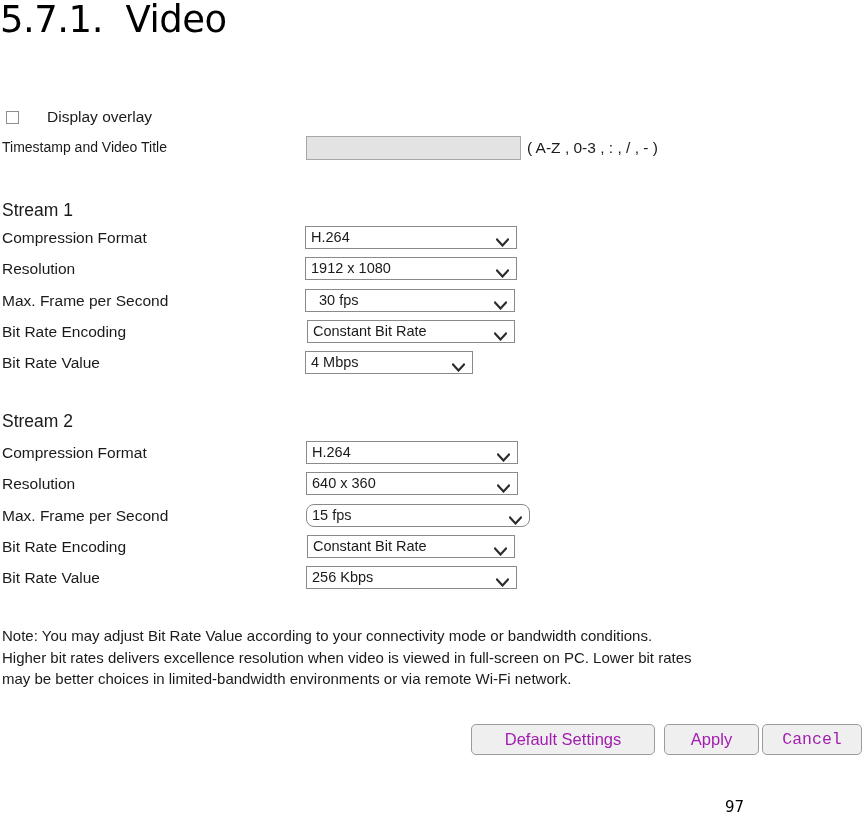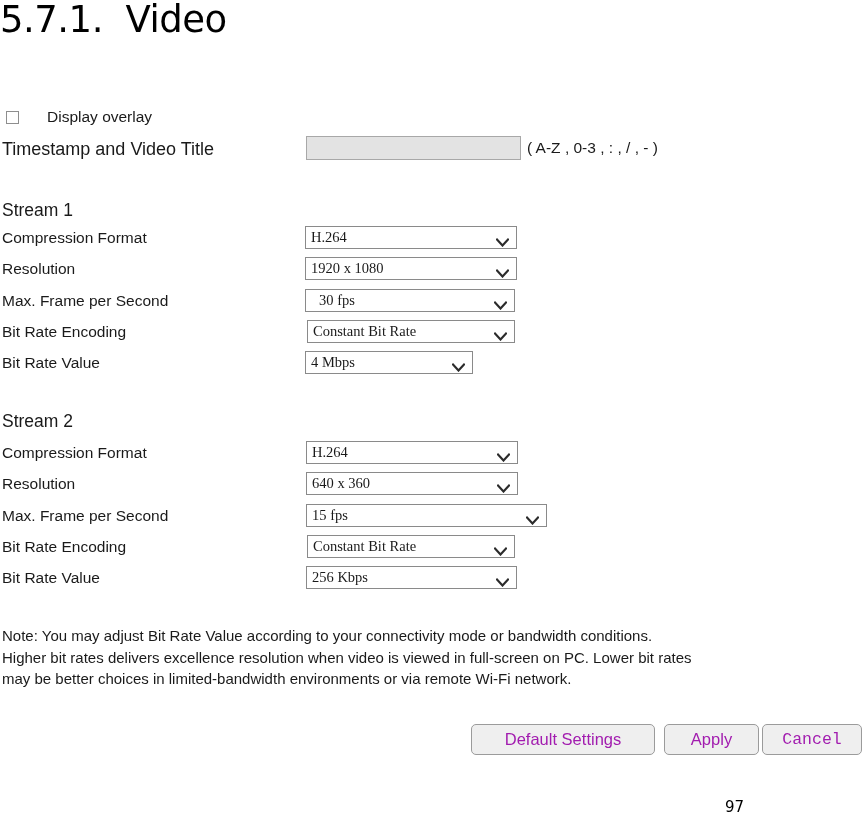--- a/index.html
+++ b/index.html
@@ -51,21 +51,21 @@
     font-size: 15.5px;
     color: #1a1a1a;
     white-space: nowrap;
   }
 
   
   .timestamp-label {
     position: absolute;
     left: 2px;
     top: 139px;
-    font-size: 18px;
+    font-size: 14px;
     color: #1a1a1a;
     white-space: nowrap;
   }
   .timestamp-input {
     position: absolute;
     left: 306px;
     top: 136px;
     width: 215px;
     height: 24px;
     background: #e3e3e3;
@@ -103,21 +103,20 @@
   }
   .select-box {
     position: absolute;
     height: 23px;
     background: #ffffff;
     border: 1px solid #8a8a8a;
     box-sizing: border-box;
     display: flex;
     align-items: center;
     padding-left: 5px;
-    font-family: Liberation Serif, serif;
   }
   .select-value {
     font-size: 14.5px;
     color: #1a1a1a;
     white-space: nowrap;
     line-height: 1;
   }
   .chevron {
     position: absolute;
     right: 7px;
@@ -194,21 +193,21 @@
   <span class="select-value">H.264</span>
   <span class="chevron">
     <svg viewBox="0 0 13 9" width="13" height="9">
         <path d="M1 1.5 L6.5 7.5 L12 1.5" fill="none" stroke="#2b2b2b" stroke-width="2.1" stroke-linecap="square"></path>
       </svg>
   </span>
 </div>
 
 <div class="row-label" style="top:260px;">Resolution</div>
 <div class="select-box" style="left:305px; top:257px; width:212px;">
-  <span class="select-value">1920 x 1080</span>
+  <span class="select-value">1912 x 1080</span>
   <span class="chevron">
     <svg viewBox="0 0 13 9" width="13" height="9">
         <path d="M1 1.5 L6.5 7.5 L12 1.5" fill="none" stroke="#2b2b2b" stroke-width="2.1" stroke-linecap="square"></path>
       </svg>
   </span>
 </div>
 
 <div class="row-label" style="top:292px;">Max. Frame per Second</div>
 <div class="select-box" style="left:305px; top:289px; width:210px;padding-left:13px;">
   <span class="select-value">30 fps</span>
@@ -255,21 +254,21 @@
 <div class="select-box" style="left:306px; top:472px; width:212px;">
   <span class="select-value">640 x 360</span>
   <span class="chevron">
     <svg viewBox="0 0 13 9" width="13" height="9">
         <path d="M1 1.5 L6.5 7.5 L12 1.5" fill="none" stroke="#2b2b2b" stroke-width="2.1" stroke-linecap="square"></path>
       </svg>
   </span>
 </div>
 
 <div class="row-label" style="top:507px;">Max. Frame per Second</div>
-<div class="select-box" style="left:306px; top:504px; width:241px;">
+<div class="select-box" style="left:306px; top:504px; width:224px;border-radius:8px;">
   <span class="select-value">15 fps</span>
   <span class="chevron">
     <svg viewBox="0 0 13 9" width="13" height="9">
         <path d="M1 1.5 L6.5 7.5 L12 1.5" fill="none" stroke="#2b2b2b" stroke-width="2.1" stroke-linecap="square"></path>
       </svg>
   </span>
 </div>
 
 <div class="row-label" style="top:538px;">Bit Rate Encoding</div>
 <div class="select-box" style="left:307px; top:535px; width:208px;">

